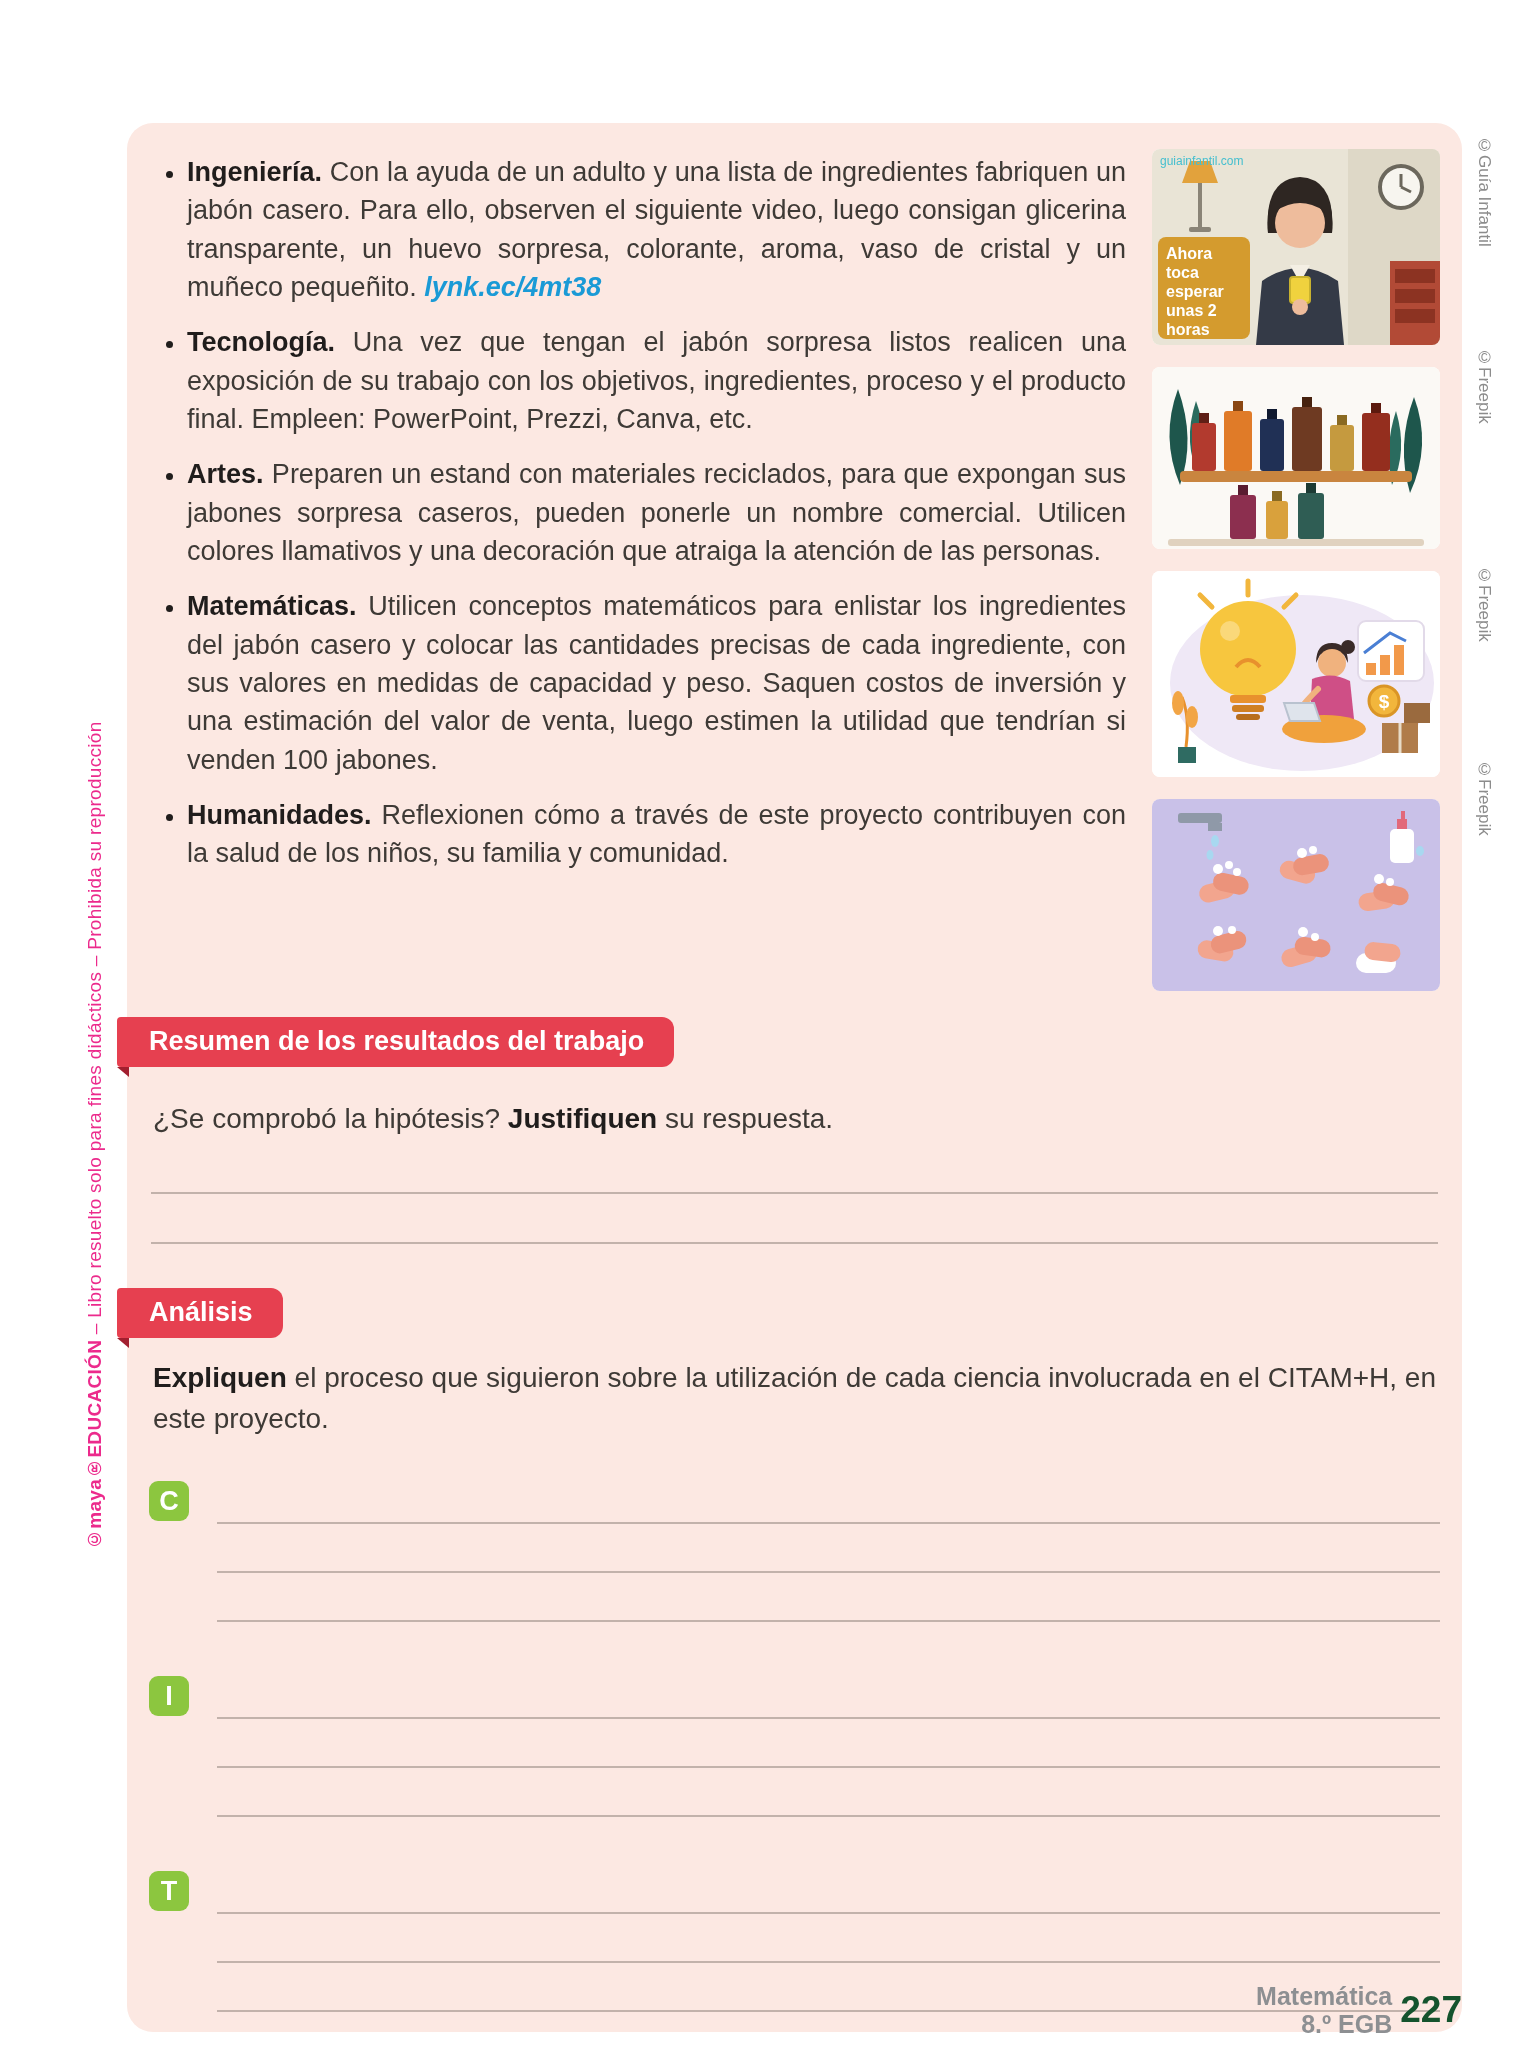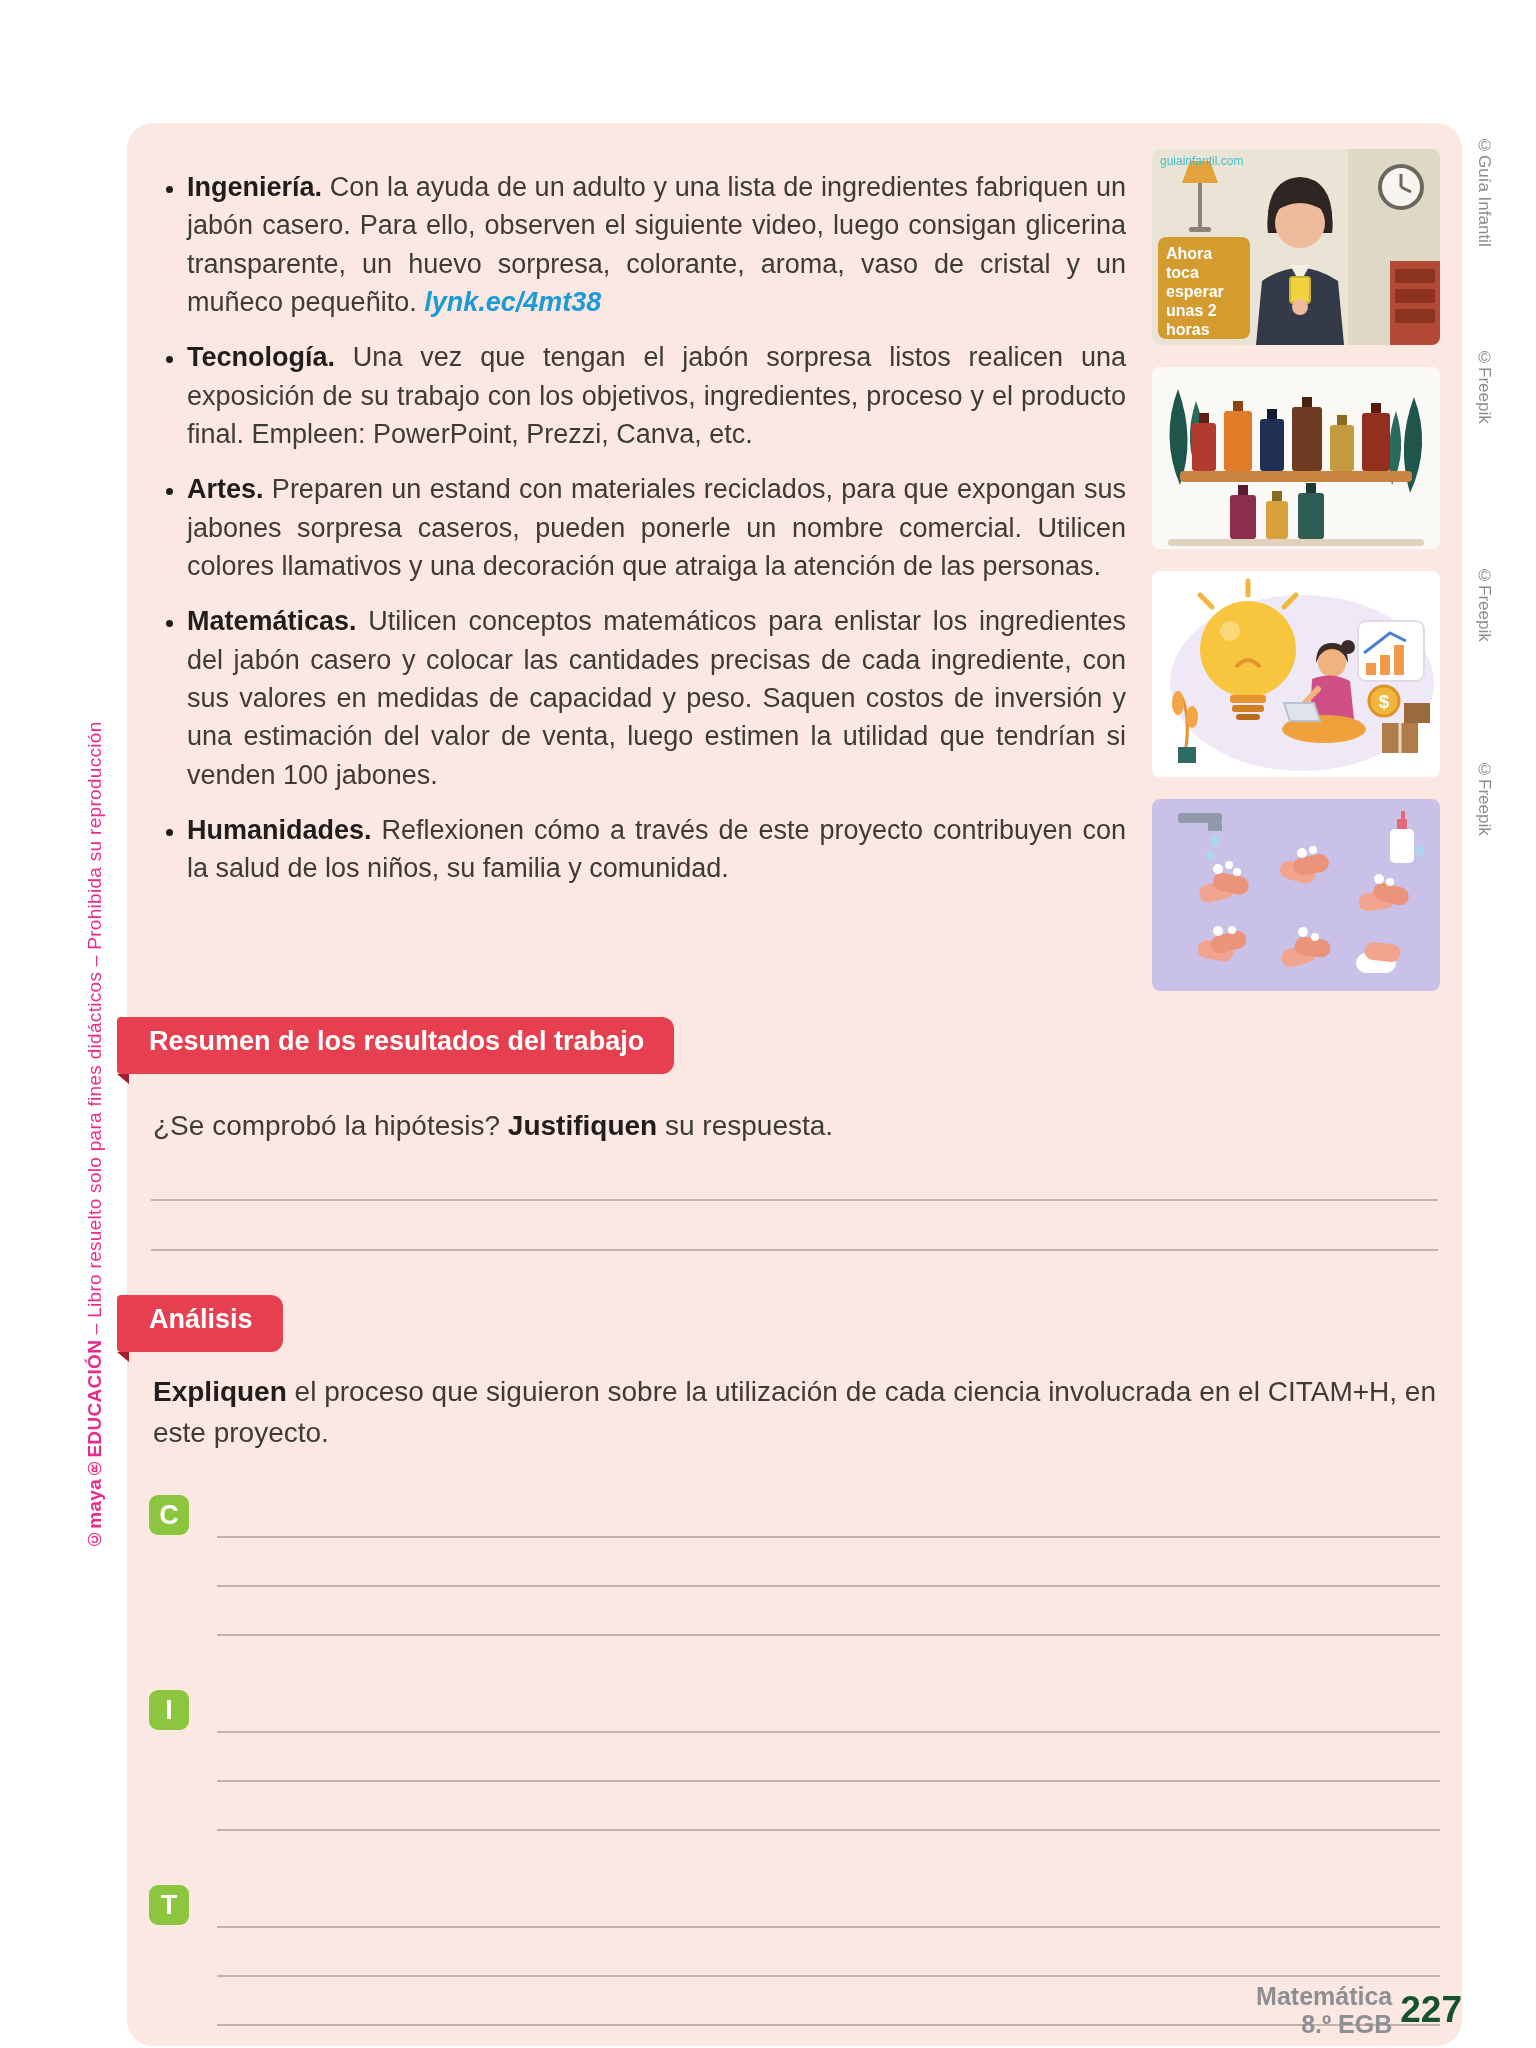--- a/index.html
+++ b/index.html
@@ -14,37 +14,36 @@
     position:absolute;left:127px;top:123px;width:1335px;min-height:1845px;
     background:#fce8e2;border-radius:26px;
     padding:26px 22px 20px 22px;box-sizing:border-box;
   }
   
   .content-row{display:flex;gap:26px;}
   ul.bullets{flex:1;margin:4px 0 0 0;padding-left:38px;list-style:disc;}
   ul.bullets li{
     margin-bottom:17px;font-size:27px;line-height:1.42;text-align:justify;
     color:#3e3a36;
-    margin-top:15px;
   }
   ul.bullets li::marker{color:#201d1c;font-size:24px;}
   .lead{font-weight:bold;color:#201d1c;}
   .video-link{color:#1a9ad6;font-style:italic;font-weight:bold;cursor:pointer;}
   .figures{width:288px;display:flex;flex-direction:column;gap:22px;flex-shrink:0;}
   .figure{border-radius:8px;overflow:hidden;line-height:0;background:#ffffff;}
   .fig-svg{width:288px;display:block;}
   .cap{fill:#ffffff;font-weight:bold;font-size:16px;font-family:inherit;}
   .wm{fill:#45bfcf;font-size:12px;font-family:inherit;}
   .coin-txt{fill:#ffffff;font-weight:bold;font-size:19px;text-anchor:middle;font-family:inherit;}
   
   .banner-row{margin-top:26px;}
   .banner{
     position:relative;display:inline-block;margin-left:-32px;
     background:#e64050;color:#ffffff;font-weight:bold;font-size:27px;
-    height:57px;line-height:48px;padding:0 30px 0 32px;
+    height:50px;line-height:48px;padding:0 30px 0 32px;
     border-radius:4px 12px 12px 4px;
   }
   .banner::before{
     content:"";position:absolute;left:0;top:100%;
     border-top:10px solid #a21f2f;border-left:12px solid transparent;
   }
   
   .question{margin:32px 4px 6px 4px;font-size:28px;line-height:1.4;}
   .prompt{margin:20px 4px 0 4px;font-size:28px;line-height:1.45;text-align:justify;}
   .b{font-weight:bold;color:#201d1c;}

